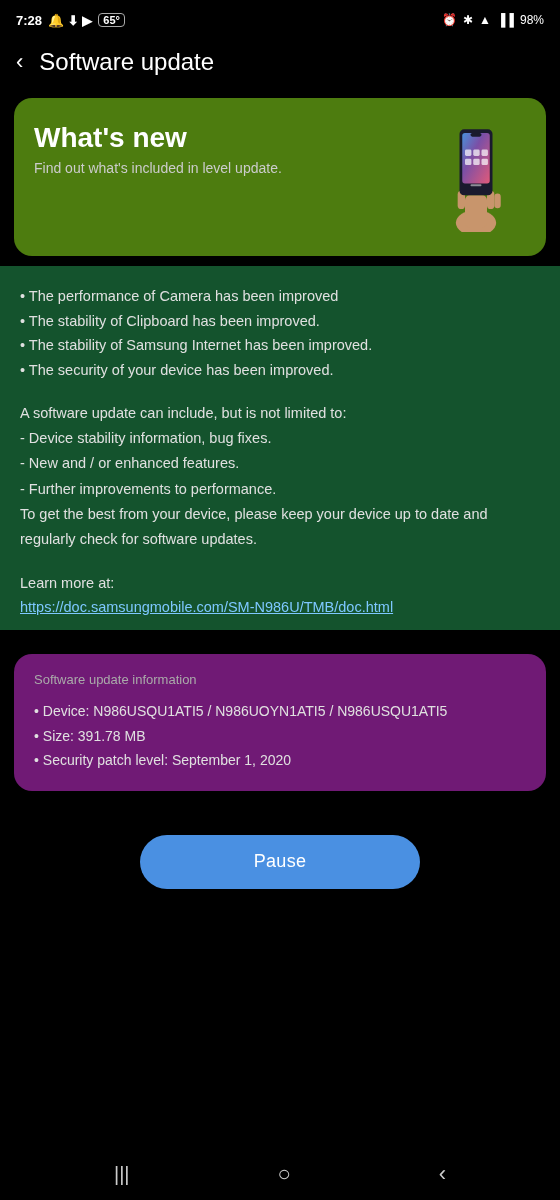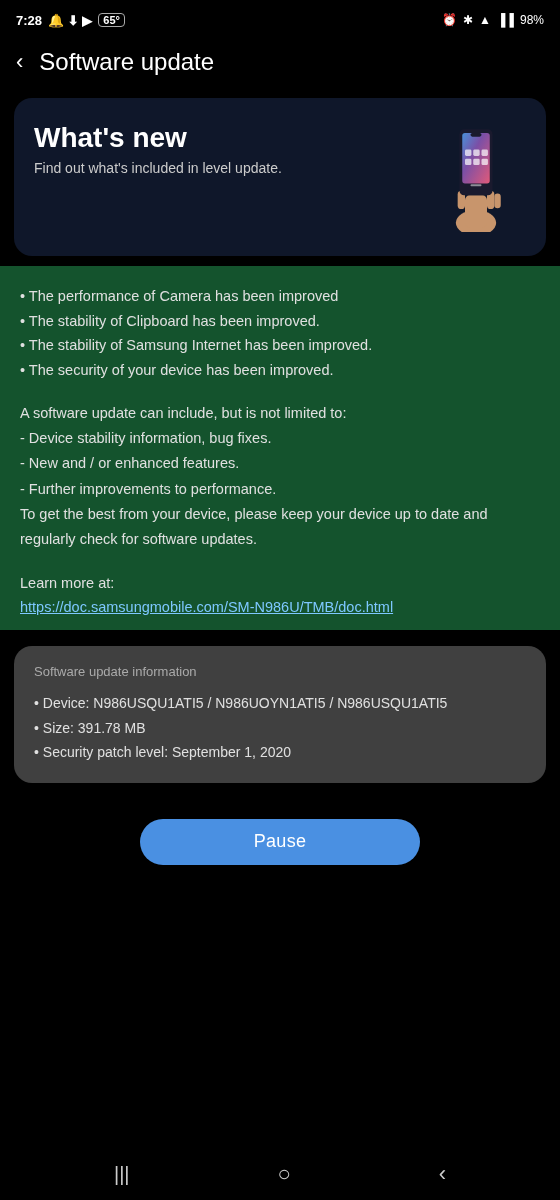--- a/index.html
+++ b/index.html
@@ -59,21 +59,21 @@
     }
     .header-title {
       font-size: 24px;
       font-weight: 400;
       color: #fff;
     }
 
     
     .whats-new-card {
       margin: 10px 14px;
-      background: #0f172a;
+      background: #4d7c0f;
       border-radius: 18px;
       padding: 24px 20px 20px;
       display: flex;
       justify-content: space-between;
       align-items: flex-start;
       min-height: 140px;
     }
     .whats-new-text h2 {
       font-size: 28px;
       font-weight: 700;
@@ -122,22 +122,22 @@
       line-height: 1.7;
     }
     .learn-more-block a {
       color: #7ec8ff;
       text-decoration: underline;
       word-break: break-all;
     }
 
     
     .update-info-card {
-      margin: 16px 14px;
-      background: #404040;
+      margin: 24px 14px;
+      background: #701a75;
       border-radius: 18px;
       padding: 18px 20px;
     }
     .update-info-card .card-title {
       font-size: 13px;
       color: #aaa;
       margin-bottom: 12px;
     }
     .update-info-card .info-line {
       font-size: 14px;
@@ -152,21 +152,21 @@
       padding: 20px 40px 16px;
     }
     .pause-btn {
       background: #4a90e2;
       color: #fff;
       border: none;
       border-radius: 30px;
       font-size: 18px;
       font-weight: 500;
       width: 280px;
-      height: 46px;
+      height: 54px;
       cursor: pointer;
       letter-spacing: 0.3px;
     }
 
     
     .nav-bar {
       position: fixed;
       bottom: 0;
       width: 560px;
       height: 52px;

